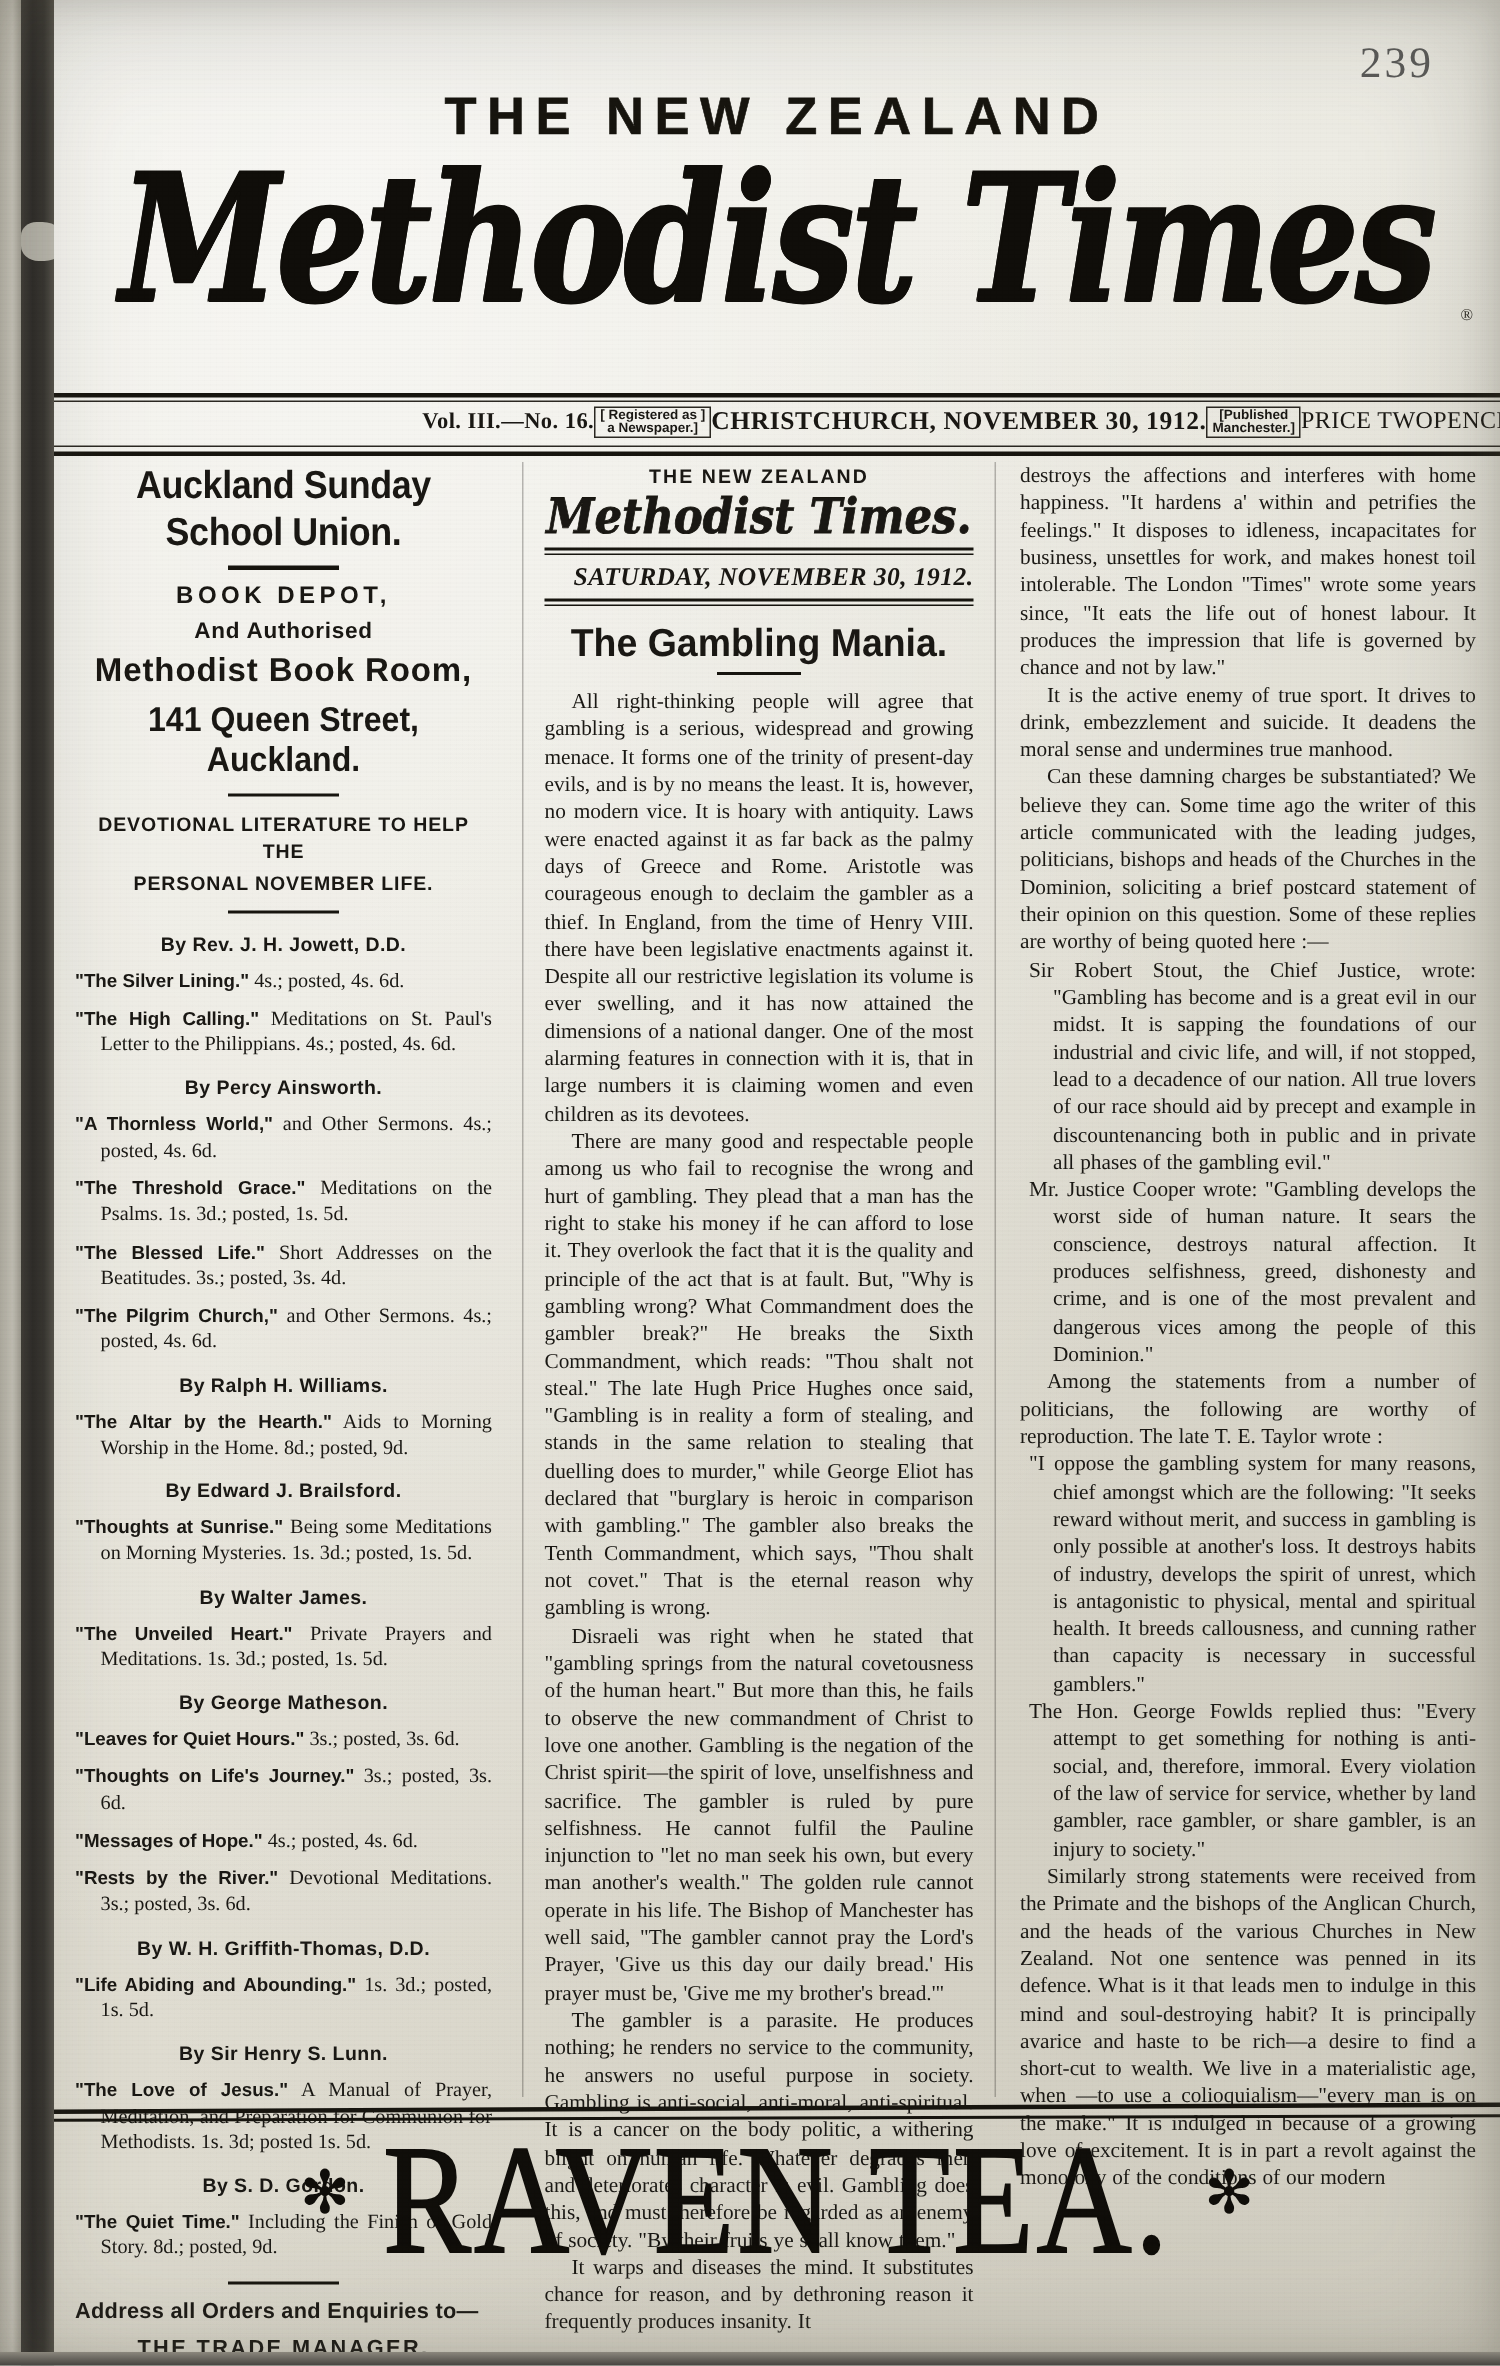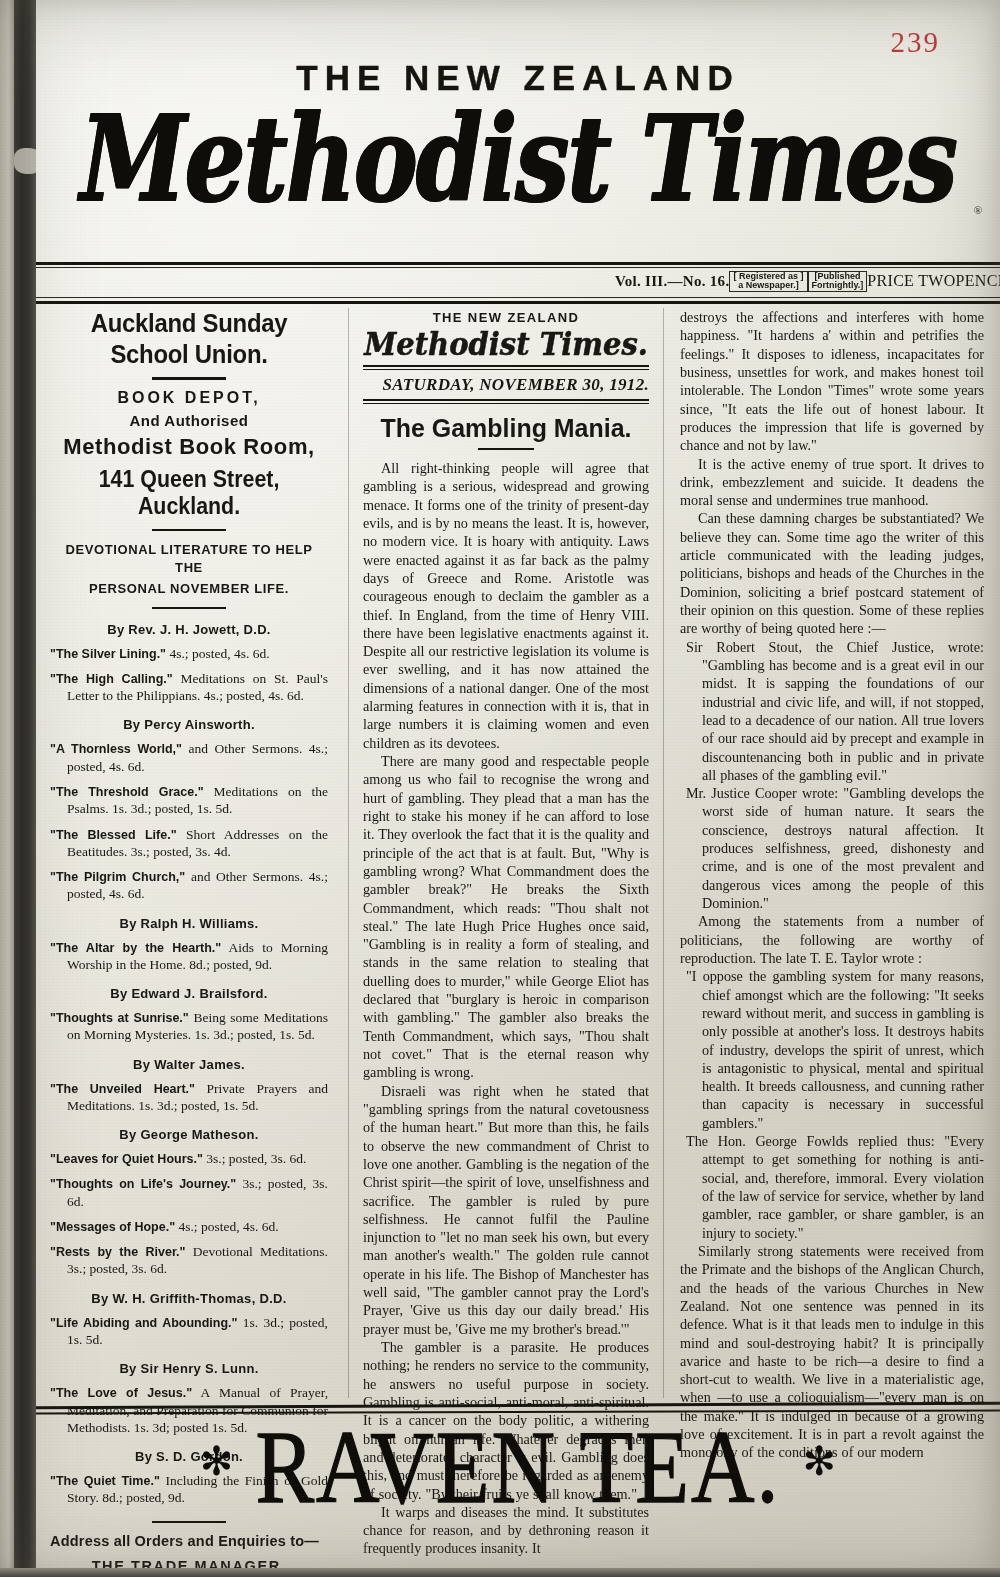--- a/index.html
+++ b/index.html
@@ -60,25 +60,25 @@
   
   #content {
     position: absolute;
     left: 36px; top: 0;
     width: 964px; height: 1577px;
   }
 
   
   #page-number {
     position: absolute;
-    right: 60px; top: 26px;
+    right: 44px; top: 26px;
     font-family: "Liberation Serif", serif;
     font-size: 29px;
     letter-spacing: 2px;
-    color: #b91c1c;
+    color: #404040;
     opacity: .85;
   }
 
   
   #masthead {
     position: absolute;
     left: 0; top: 58px; width: 964px;
     text-align: center;
   }
   #masthead-kicker {
@@ -358,23 +358,24 @@
 
     <div class="rule-thick" style="top:262px"></div>
     <div class="rule-thin" style="top:267px"></div>
 
     <div id="imprint">
       <div class="vol">Vol. III.—No. 16.</div>
       <div class="boxed">
         <div>[ Registered as ]</div>
         <div>a Newspaper.]</div>
       </div>
+      <div class="place">CHRISTCHURCH, NOVEMBER 30, 1912.</div>
       <div class="boxed">
         <div>[Published</div>
-        <div>Fortnightly.]</div>
+        <div>Manchester.]</div>
       </div>
       <div class="price">PRICE TWOPENCE.</div>
     </div>
 
     <div class="rule-thin" style="top:297px"></div>
     <div class="rule-thick" style="top:301px"></div>
 
     <div id="cols">
 
       <div class="col" id="col-left">

